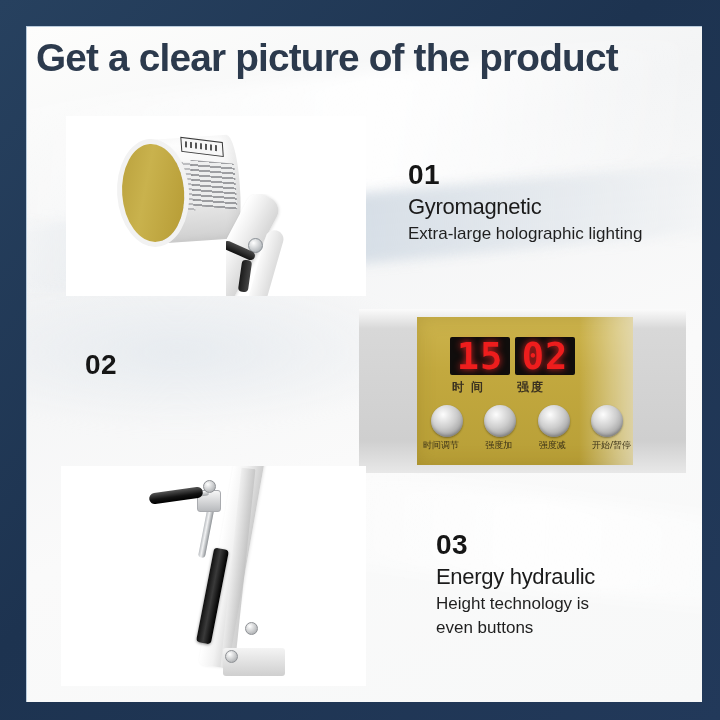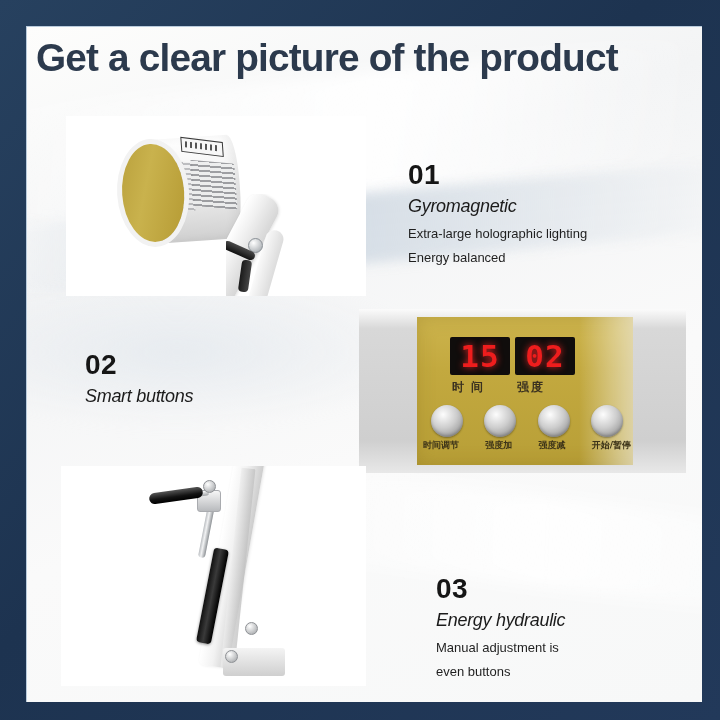--- a/index.html
+++ b/index.html
@@ -86,34 +86,34 @@
   .panel-gold{position:absolute;left:58px;top:8px;width:216px;height:148px;
     background:linear-gradient(180deg,#cdb44d 0%,#c3a93f 35%,#b89f37 100%);
     box-shadow:inset 0 0 18px rgba(120,96,20,.25);}
   .panel-sheen{position:absolute;right:0;top:0;width:54px;height:100%;
     background:linear-gradient(90deg,rgba(255,255,255,0),rgba(255,255,255,.55));}
   .led{position:absolute;top:20px;width:60px;height:38px;background:#100d0c;
     border-radius:2px;display:flex;align-items:center;justify-content:center;}
   .led.time{left:33px;}
   .led.level{left:98px;}
   .led span{font-family:"DejaVu Sans Mono","Liberation Mono",monospace;
-    font-size:31px;font-weight:bold;color:#ee1d1d;letter-spacing:1px;
+    font-size:37px;font-weight:bold;color:#ee1d1d;letter-spacing:1px;
     text-shadow:0 0 7px rgba(255,40,40,.85);line-height:1;}
   .led-cap{position:absolute;top:62px;font-size:12px;color:#3a3120;font-weight:bold;
     font-family:"DejaVu Sans",sans-serif;letter-spacing:2px;}
   .led-cap.c1{left:35px;font-family:Liberation Serif, serif;}
   .led-cap.c2{left:100px;}
   .btn-row{position:absolute;left:14px;top:88px;width:192px;height:40px;
     display:flex;justify-content:space-between;}
   .pbtn{width:32px;height:32px;border-radius:50%;
     background:radial-gradient(circle at 38% 30%,#fdfdfd 0%,#cdcdcd 45%,#7e7e7e 100%);
     box-shadow:0 1px 2px rgba(0,0,0,.35),inset 0 -2px 3px rgba(0,0,0,.2);}
   .btn-caps{position:absolute;left:6px;top:122px;width:208px;
     display:flex;justify-content:space-between;}
-  .btn-caps span{font-size:9px;color:#3c3318;font-weight:bold;
+  .btn-caps span{font-size:9px;color:#3c3318;font-weight:normal;
     font-family:"DejaVu Sans",sans-serif;white-space:nowrap;}
 
   
   .arm-3{position:absolute;left:118px;top:-4px;width:110px;height:218px;}
   .arm-3 .col{position:absolute;left:38px;top:-10px;width:30px;height:216px;
     background:linear-gradient(90deg,#ffffff 0%,#f2f2f2 45%,#cdcdcd 100%);
     border-radius:6px;transform:rotate(7deg) skewX(-3deg);
     box-shadow:1px 0 3px rgba(0,0,0,.1);}
   .arm-3 .col2{position:absolute;left:52px;top:6px;width:14px;height:200px;
     background:linear-gradient(90deg,#ededed,#bfbfbf);transform:rotate(6deg);opacity:.75;}
@@ -132,25 +132,25 @@
     background:linear-gradient(180deg,#e8e9ea,#a0a3a6);transform:rotate(-8deg);}
   .bolt{position:absolute;width:11px;height:11px;border-radius:50%;
     background:radial-gradient(circle at 35% 30%,#fff,#9b9ea1);border:1px solid #8e9195;}
   .bolt.b1{left:24px;top:18px;}
   .bolt.b2{left:66px;top:160px;}
   .bolt.b3{left:46px;top:188px;}
 
   
   .feature{position:absolute;}
   .f-num{font-size:28px;font-weight:bold;color:#161616;line-height:32px;letter-spacing:.5px;}
-  .f-title{font-size:18px;color:#1b1b1b;line-height:31px;letter-spacing:-.3px;font-style:italic;}
-  .f-sub{font-size:13px;color:#1f1f1f;line-height:24px;}
+  .f-title{font-size:22px;color:#1b1b1b;line-height:31px;letter-spacing:-.3px;}
+  .f-sub{font-size:17px;color:#1f1f1f;line-height:24px;}
   .feature-1{left:381px;top:132px;width:300px;}
   .feature-2{left:58px;top:322px;width:290px;}
-  .feature-3{left:409px;top:502px;width:270px;margin-top:44px;}
+  .feature-3{left:409px;top:502px;width:270px;}
 </style>
 </head>
 <body>
 
 <div class="poster">
   <div class="inner">
 
     <div class="streak s1"></div>
     <div class="streak s2"></div>
     <div class="streak s4"></div>
@@ -219,29 +219,27 @@
         <div class="bolt b1"></div>
         <div class="bolt b2"></div>
         <div class="bolt b3"></div>
       </div>
     </div>
 
     <div class="feature feature-1">
       <div class="f-num">01</div>
       <div class="f-title">Gyromagnetic</div>
       <div class="f-sub">Extra-large holographic lighting</div>
-      <div class="f-sub">Energy balanced</div>
     </div>
 
     <div class="feature feature-2">
       <div class="f-num">02</div>
-      <div class="f-title">Smart buttons</div>
     </div>
 
     <div class="feature feature-3">
       <div class="f-num">03</div>
       <div class="f-title">Energy hydraulic</div>
-      <div class="f-sub">Manual adjustment is</div>
+      <div class="f-sub">Height technology is</div>
       <div class="f-sub">even buttons</div>
     </div>
 
   </div>
 </div>
 
 </body></html>

